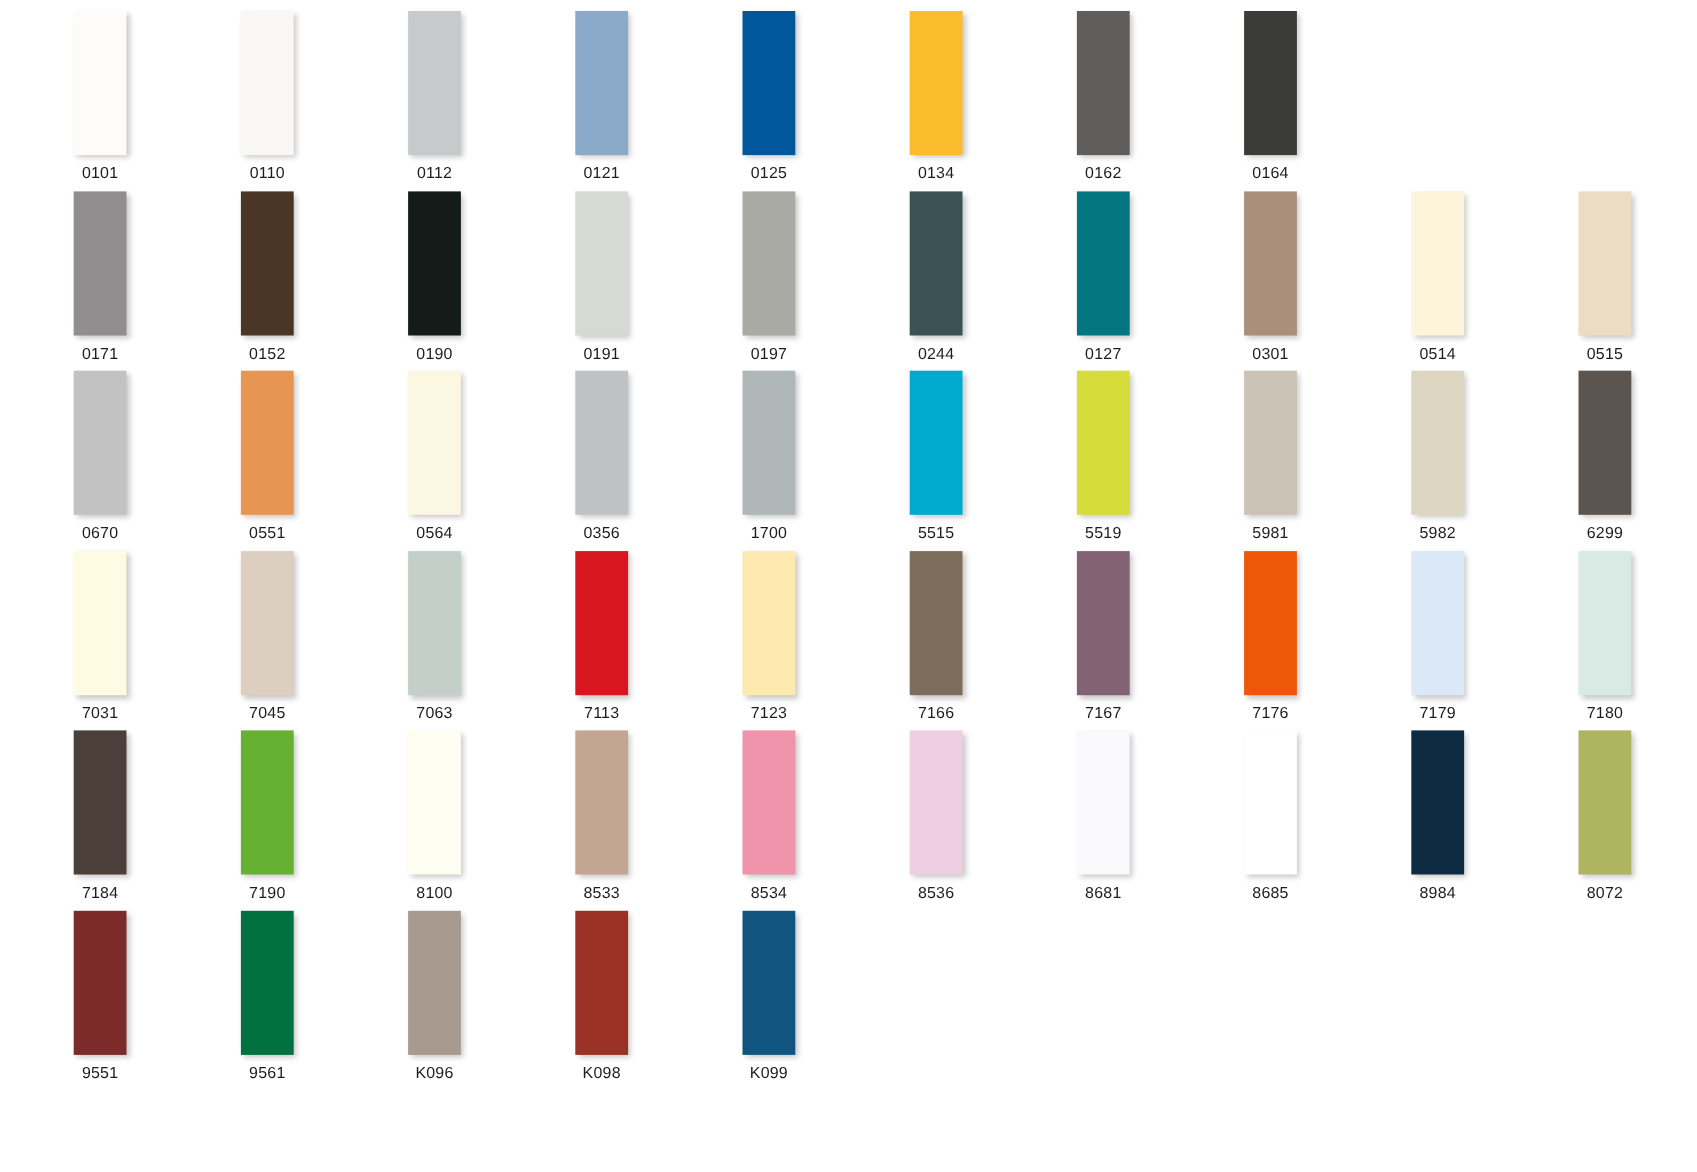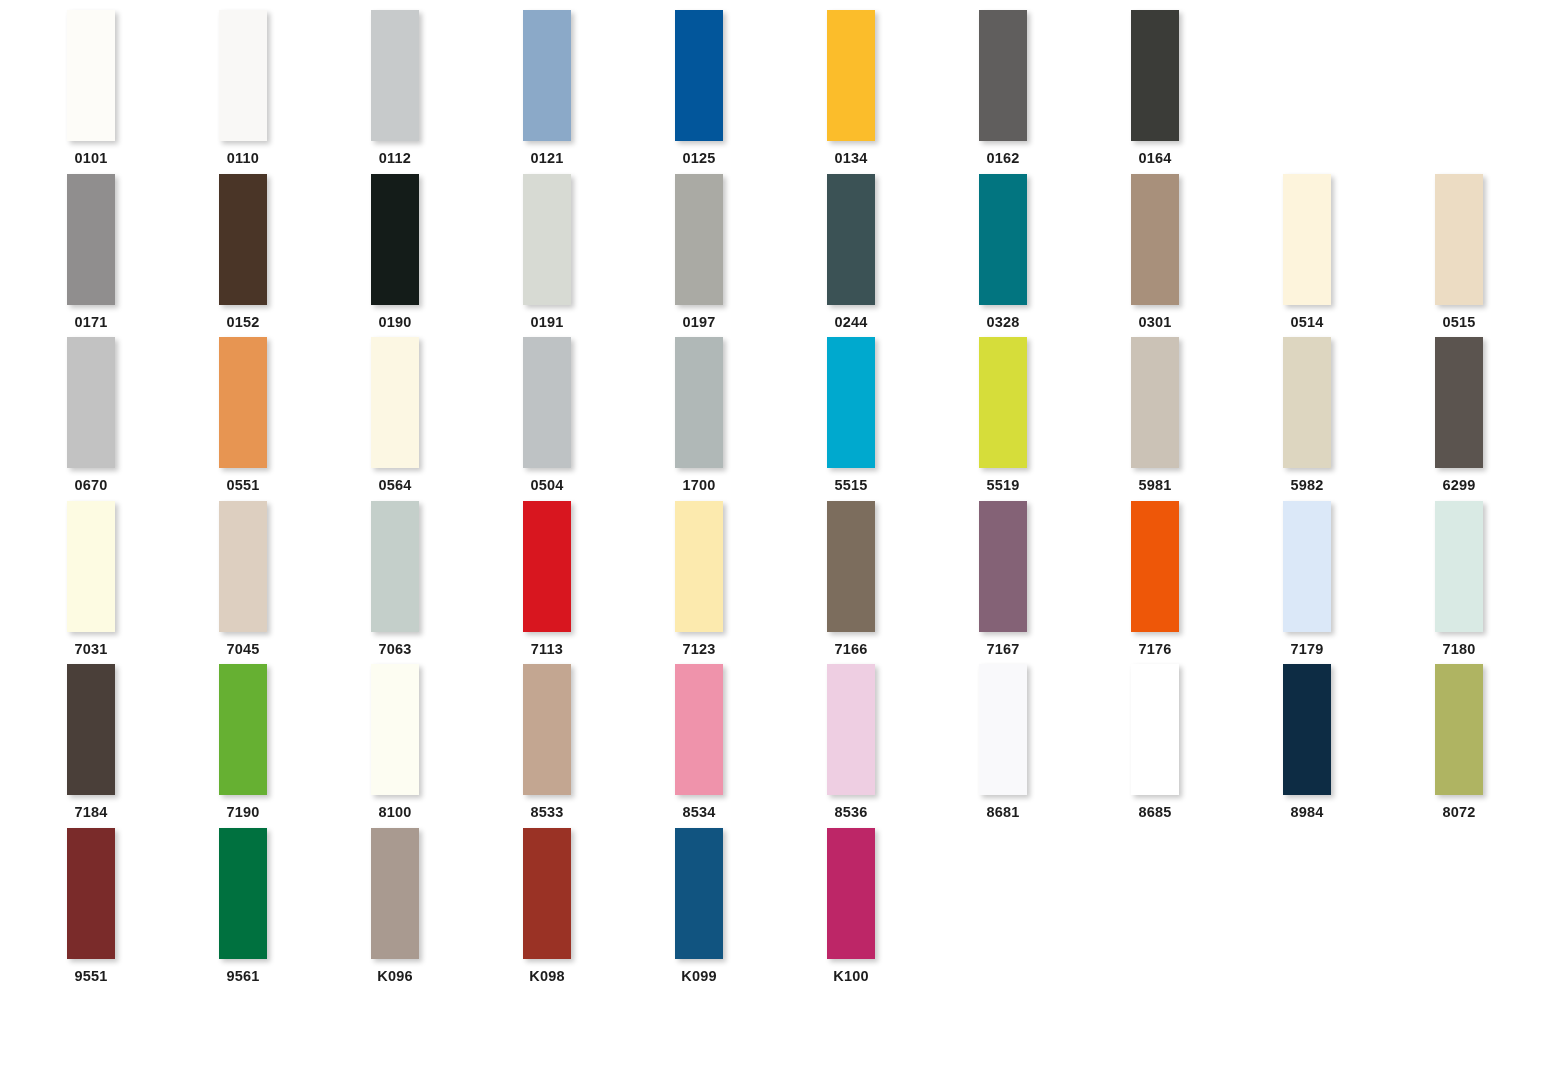--- a/index.html
+++ b/index.html
@@ -13,21 +13,20 @@
     height: 1065px;
     font-family: "Liberation Sans", sans-serif;
     overflow: hidden;
   }
   #palette-grid {
     position: relative;
     width: 1543px;
     height: 1065px;
     box-sizing: border-box;
     padding: 10px 0 0 0;
-    font-weight: bold;
   }
   .swatch-row {
     display: flex;
     flex-direction: row;
     height: 163.5px;
     padding-left: 67px;
     box-sizing: border-box;
   }
   .swatch-cell {
     width: 152px;
@@ -117,21 +116,21 @@
       <div class="swatch-cell">
         <div class="swatch-chip" title="0197" style="background: rgb(170, 170, 164);"></div>
         <div class="swatch-label">0197</div>
       </div>
       <div class="swatch-cell">
         <div class="swatch-chip" title="0244" style="background: rgb(59, 82, 85);"></div>
         <div class="swatch-label">0244</div>
       </div>
       <div class="swatch-cell">
         <div class="swatch-chip" title="0245" style="background: rgb(2, 117, 128);"></div>
-        <div class="swatch-label">0328</div>
+        <div class="swatch-label">0127</div>
       </div>
       <div class="swatch-cell">
         <div class="swatch-chip" title="0301" style="background: rgb(168, 144, 123);"></div>
         <div class="swatch-label">0301</div>
       </div>
       <div class="swatch-cell">
         <div class="swatch-chip" title="0514" style="background: rgb(253, 244, 220);"></div>
         <div class="swatch-label">0514</div>
       </div>
       <div class="swatch-cell">
@@ -147,21 +146,21 @@
       <div class="swatch-cell">
         <div class="swatch-chip" title="0551" style="background: rgb(231, 149, 82);"></div>
         <div class="swatch-label">0551</div>
       </div>
       <div class="swatch-cell">
         <div class="swatch-chip" title="0564" style="background: rgb(252, 247, 227);"></div>
         <div class="swatch-label">0564</div>
       </div>
       <div class="swatch-cell">
         <div class="swatch-chip" title="0881" style="background: rgb(190, 194, 196);"></div>
-        <div class="swatch-label">0504</div>
+        <div class="swatch-label">0356</div>
       </div>
       <div class="swatch-cell">
         <div class="swatch-chip" title="1700" style="background: rgb(176, 184, 183);"></div>
         <div class="swatch-label">1700</div>
       </div>
       <div class="swatch-cell">
         <div class="swatch-chip" title="5515" style="background: rgb(0, 169, 206);"></div>
         <div class="swatch-label">5515</div>
       </div>
       <div class="swatch-cell">
@@ -278,24 +277,20 @@
         <div class="swatch-chip" title="K096" style="background: rgb(169, 154, 144);"></div>
         <div class="swatch-label">K096</div>
       </div>
       <div class="swatch-cell">
         <div class="swatch-chip" title="K098" style="background: rgb(154, 50, 37);"></div>
         <div class="swatch-label">K098</div>
       </div>
       <div class="swatch-cell">
         <div class="swatch-chip" title="K099" style="background: rgb(17, 84, 128);"></div>
         <div class="swatch-label">K099</div>
-      </div>
-      <div class="swatch-cell">
-        <div class="swatch-chip" title="K100" style="background: rgb(189, 38, 103);"></div>
-        <div class="swatch-label">K100</div>
       </div>
       <div class="swatch-cell empty">
         <div class="swatch-chip" title=""></div>
         <div class="swatch-label"></div>
       </div>
       <div class="swatch-cell empty">
         <div class="swatch-chip" title=""></div>
         <div class="swatch-label"></div>
       </div>
       <div class="swatch-cell empty">

